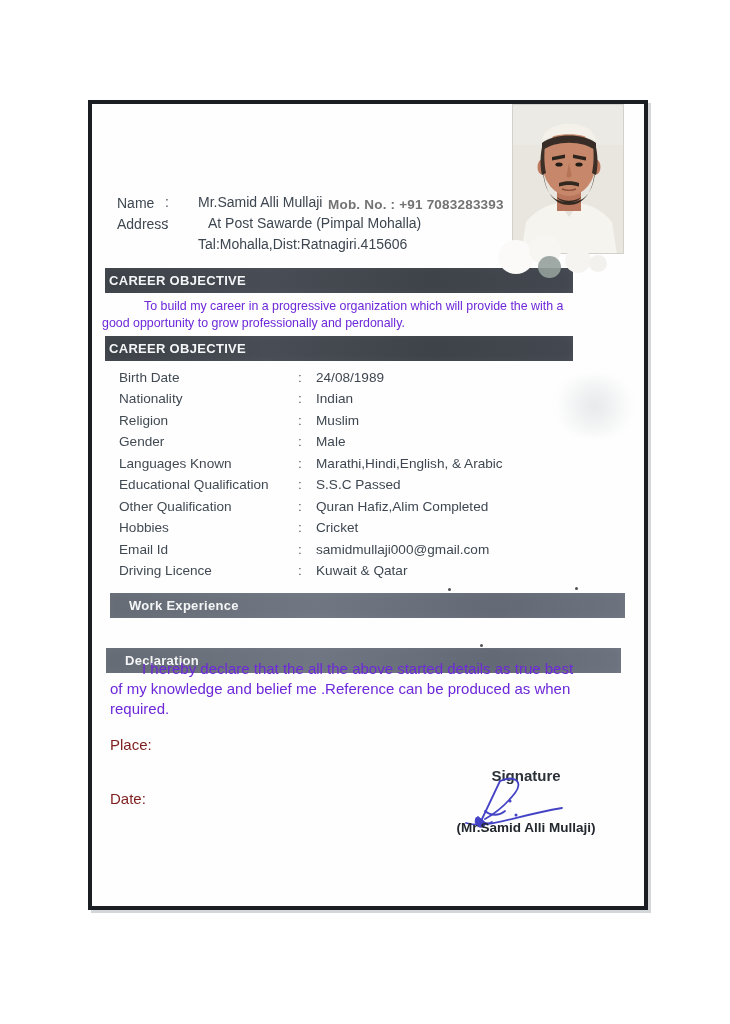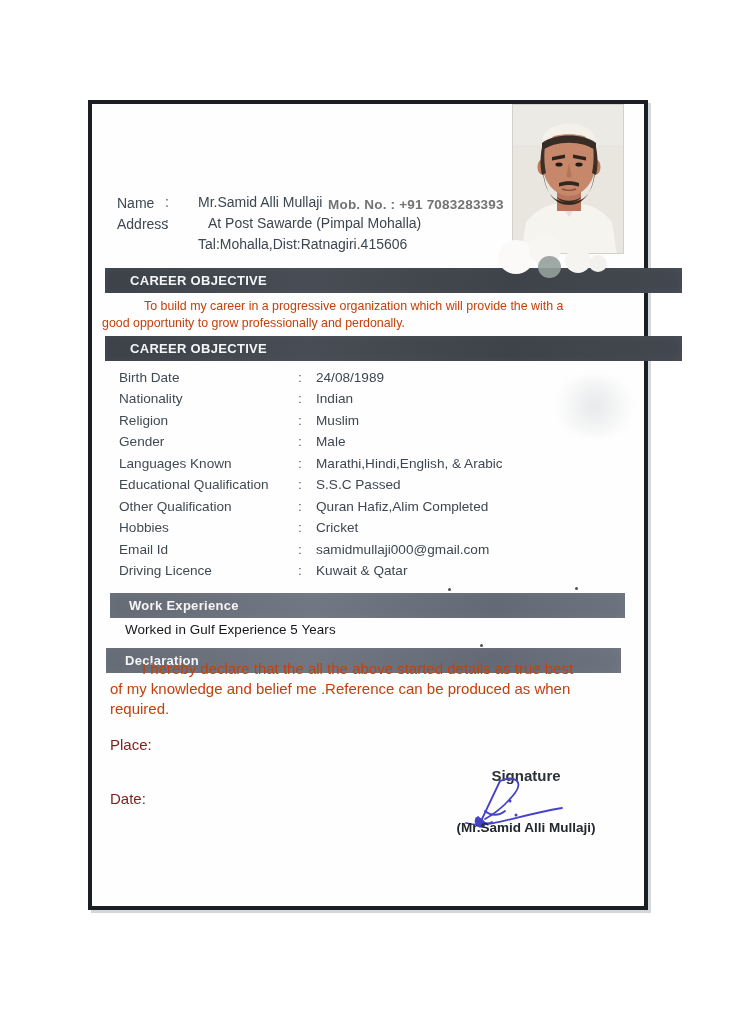--- a/index.html
+++ b/index.html
@@ -22,31 +22,31 @@
   .doc-title span{border-bottom:3px solid #14161c;padding:0 2px 1px 2px;}
   .photo{
     left:420px;top:0px;width:112px;height:150px;background:#eae7e1;
     border:1px solid #d4d1ca;box-sizing:border-box;overflow:hidden;
   }
   .hdr-label{color:#3f4751;font-size:14px;}
   .hdr-colon{color:#4c555e;font-size:14px;}
   .hdr-value{color:#3d4650;font-size:14px;}
   .mobile{font-weight:bold;color:#737373;font-size:13.5px;letter-spacing:.2px;}
   .bar{
-    left:13px;width:577px;height:25px;
+    left:13px;width:468px;height:25px;
     background:linear-gradient(90deg,#3d4249,#484d55 35%,#3e434a 70%,#434850);
     color:#f4f5f6;font-weight:bold;font-size:13px;letter-spacing:.3px;
-    display:flex;align-items:center;padding-left:25px;box-sizing:border-box;
+    display:flex;align-items:center;padding-left:4px;box-sizing:border-box;
     box-shadow:inset 0 0 10px rgba(255,255,255,.05);
   }
   .bar.gray{
     background:linear-gradient(90deg,#666c76,#717782 40%,#646a75 75%,#6d737e);
     padding-left:19px;font-size:13px;
   }
-  .para{color:#c2410c;font-size:12.4px;line-height:16.5px;}
+  .para{color:#6d28d9;font-size:12.4px;line-height:16.5px;}
   .details{left:0;top:266px;width:552px;}
   .drow{position:relative;height:21.45px;}
   .dlabel{position:absolute;left:27px;top:0;color:#414a53;font-size:13.6px;white-space:nowrap;}
   .dcolon{position:absolute;left:206px;top:0;color:#566068;font-size:13.6px;}
   .dvalue{position:absolute;left:224px;top:0;color:#3e4751;font-size:13.6px;white-space:nowrap;}
   .workline{color:#14161b;font-size:13.4px;letter-spacing:.1px;}
   .placedate{color:#7f1d1d;font-size:15px;}
   .sig-label{font-weight:bold;color:#2b3138;font-size:15px;text-align:center;}
   .signer{font-weight:bold;color:#23282e;font-size:13.5px;text-align:center;white-space:nowrap;}
   .blob{position:absolute;border-radius:50%;}
@@ -179,21 +179,20 @@
         <span class="dcolon">:</span>
         <span class="dvalue">Kuwait &amp; Qatar</span>
       </div>
     </div>
 
     <div class="fog" style="left:455px;top:272px;width:95px;height:60px;"></div>
 
     <div class="abs bar gray" style="top:489px;left:18px;width:515px;">
       <span>Work Experience</span>
     </div>
-    <div class="abs workline" style="left:33px;top:518px;">Worked in Gulf Experience 5 Years</div>
 
     <div class="abs bar gray" style="top:544px;left:14px;width:515px;">
       <span>Declaration</span>
     </div>
     <div class="abs para" style="left:18px;top:555px;width:478px;text-indent:32px;font-size:15px;line-height:20px;">I hereby declare that the all the above started details as true best of my knowledge and belief me .Reference can be produced as when required.</div>
 
     <div class="speck" style="left:356px;top:484px;"></div>
     <div class="speck" style="left:483px;top:483px;"></div>
     <div class="speck" style="left:388px;top:540px;"></div>
 

